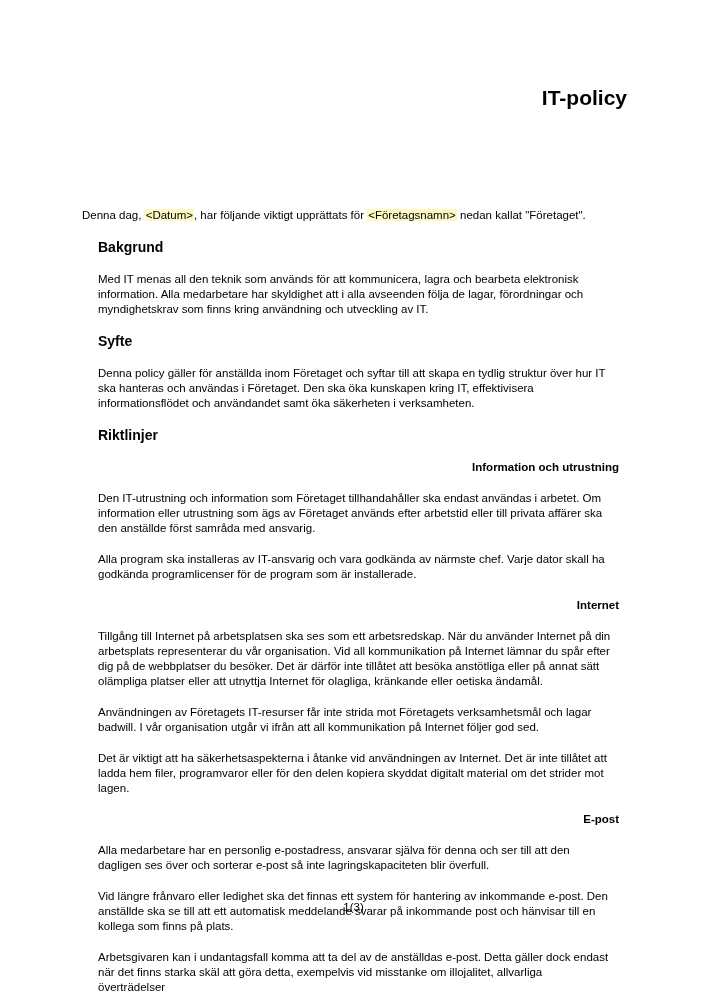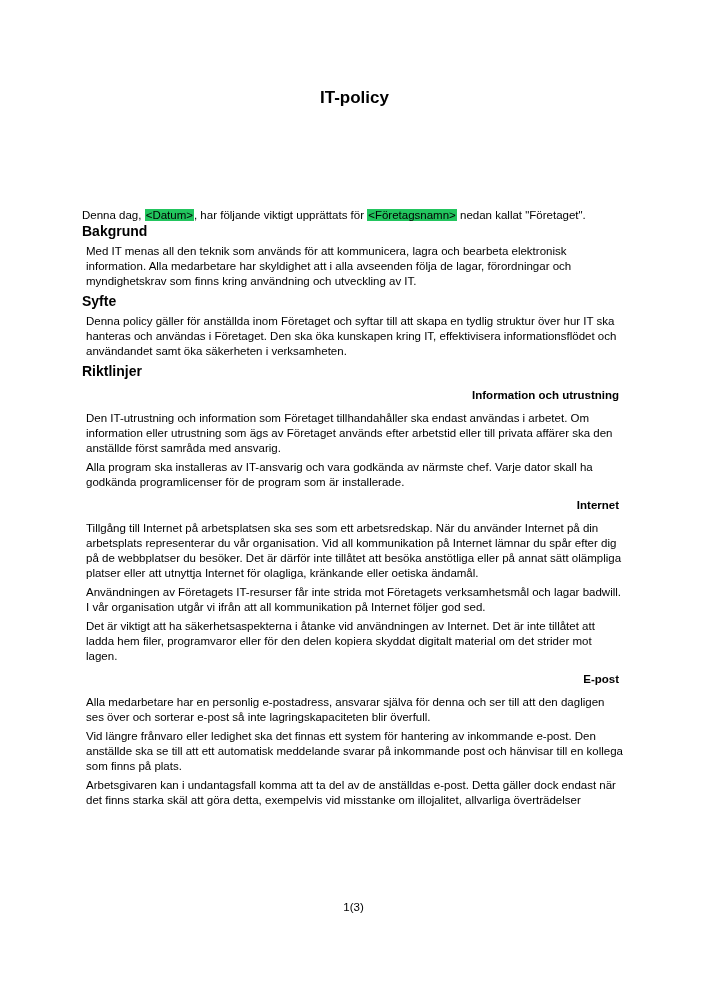--- a/index.html
+++ b/index.html
@@ -17,49 +17,49 @@
     overflow: hidden;
   }
   .content {
     position: absolute;
     left: 82px;
     top: 0;
     width: 545px;
   }
   h1.doc-title {
     margin: 88px 0 0 0;
-    font-size: 17px;
+    font-size: 21px;
     line-height: 20px;
     font-weight: bold;
-    text-align: center;
+    text-align: right;
   }
   p.intro {
     margin: 100px 0 0 0;
     font-size: 11.5px;
     line-height: 15px;
   }
   .hl {
-    background: #22c55e;
+    background: #fef9c3;
     padding: 0 1px;
   }
   h2.sec {
-    margin: 0;
+    margin: 16px;
     font-size: 14px;
     line-height: 17px;
     font-weight: bold;
   }
   h3.sub {
     margin: 8px;
     font-size: 11.5px;
     line-height: 15px;
     font-weight: bold;
     text-align: right;
   }
   p.body {
-    margin: 4px;
+    margin: 16px;
     font-size: 11.5px;
     line-height: 15px;
   }
   .mt-bakgrund-h   { margin-top: 27px; }
   .mt-bakgrund-p   { margin-top: 4px; }
   .mt-syfte-h      { margin-top: 24px; }
   .mt-syfte-p      { margin-top: 3px; }
   .mt-riktlinjer-h { margin-top: 24px; }
   .mt-info-h       { margin-top: 13px; }
   .mt-info-p1      { margin-top: 1px; }

